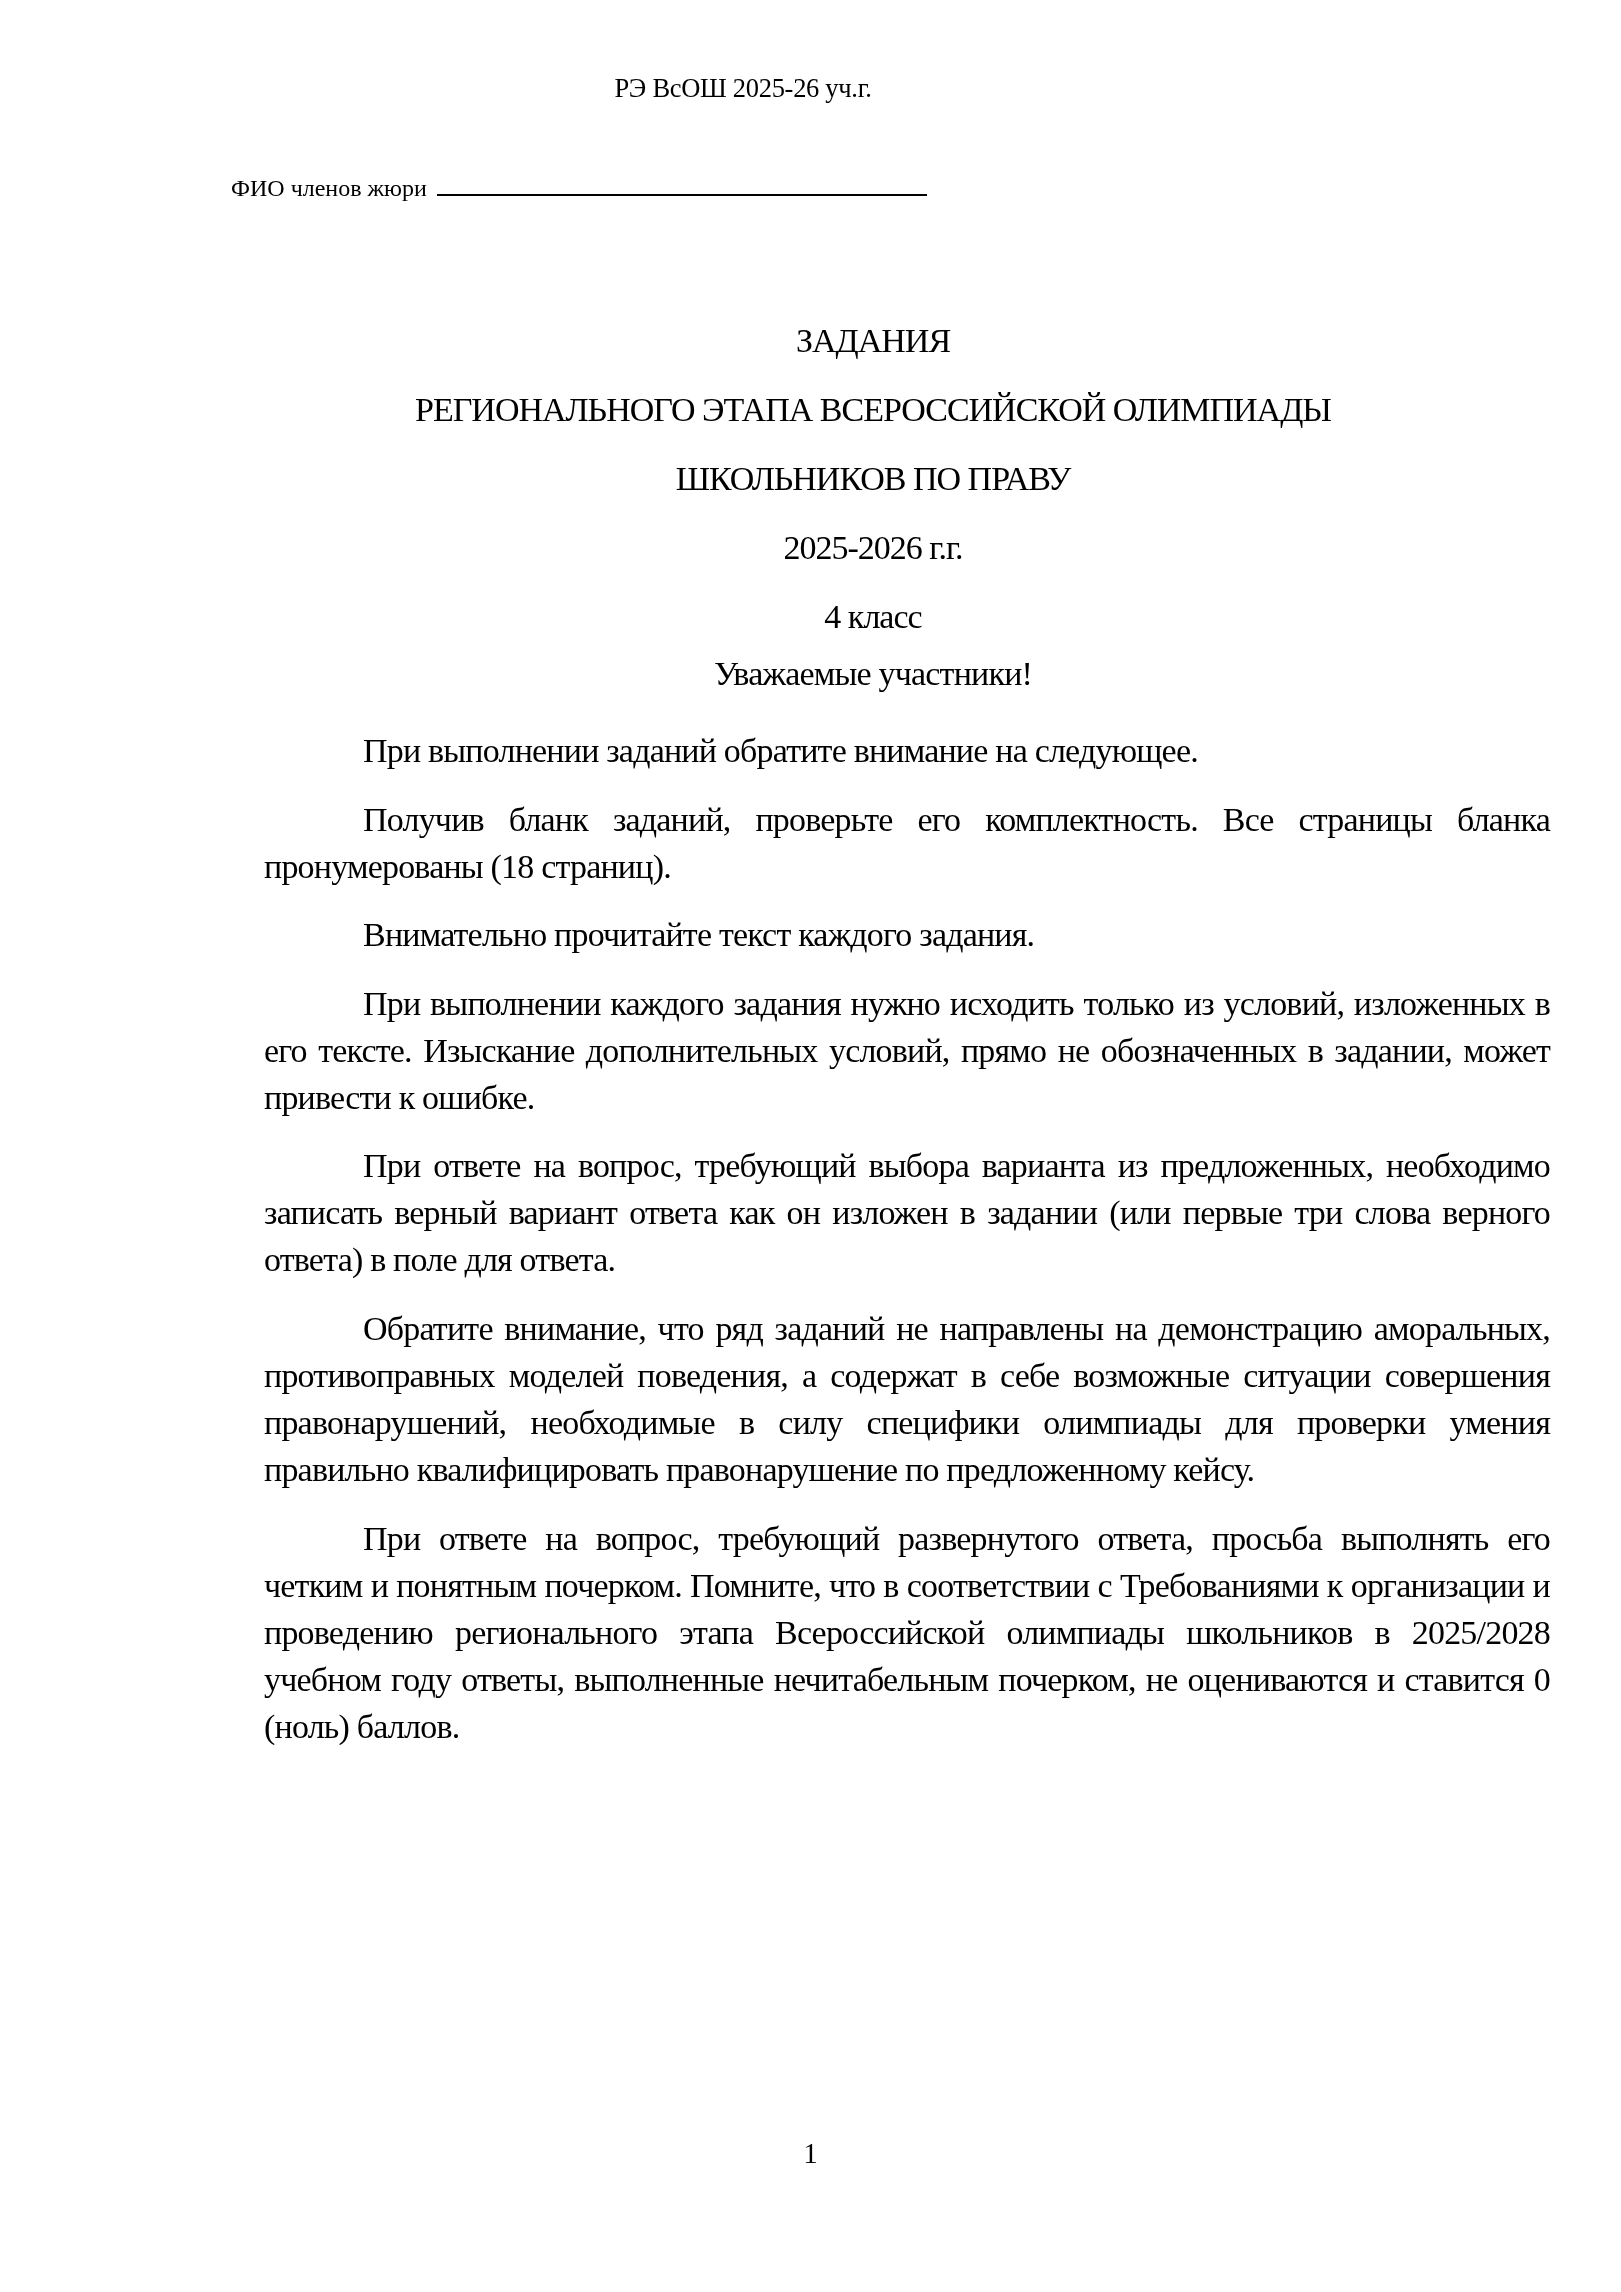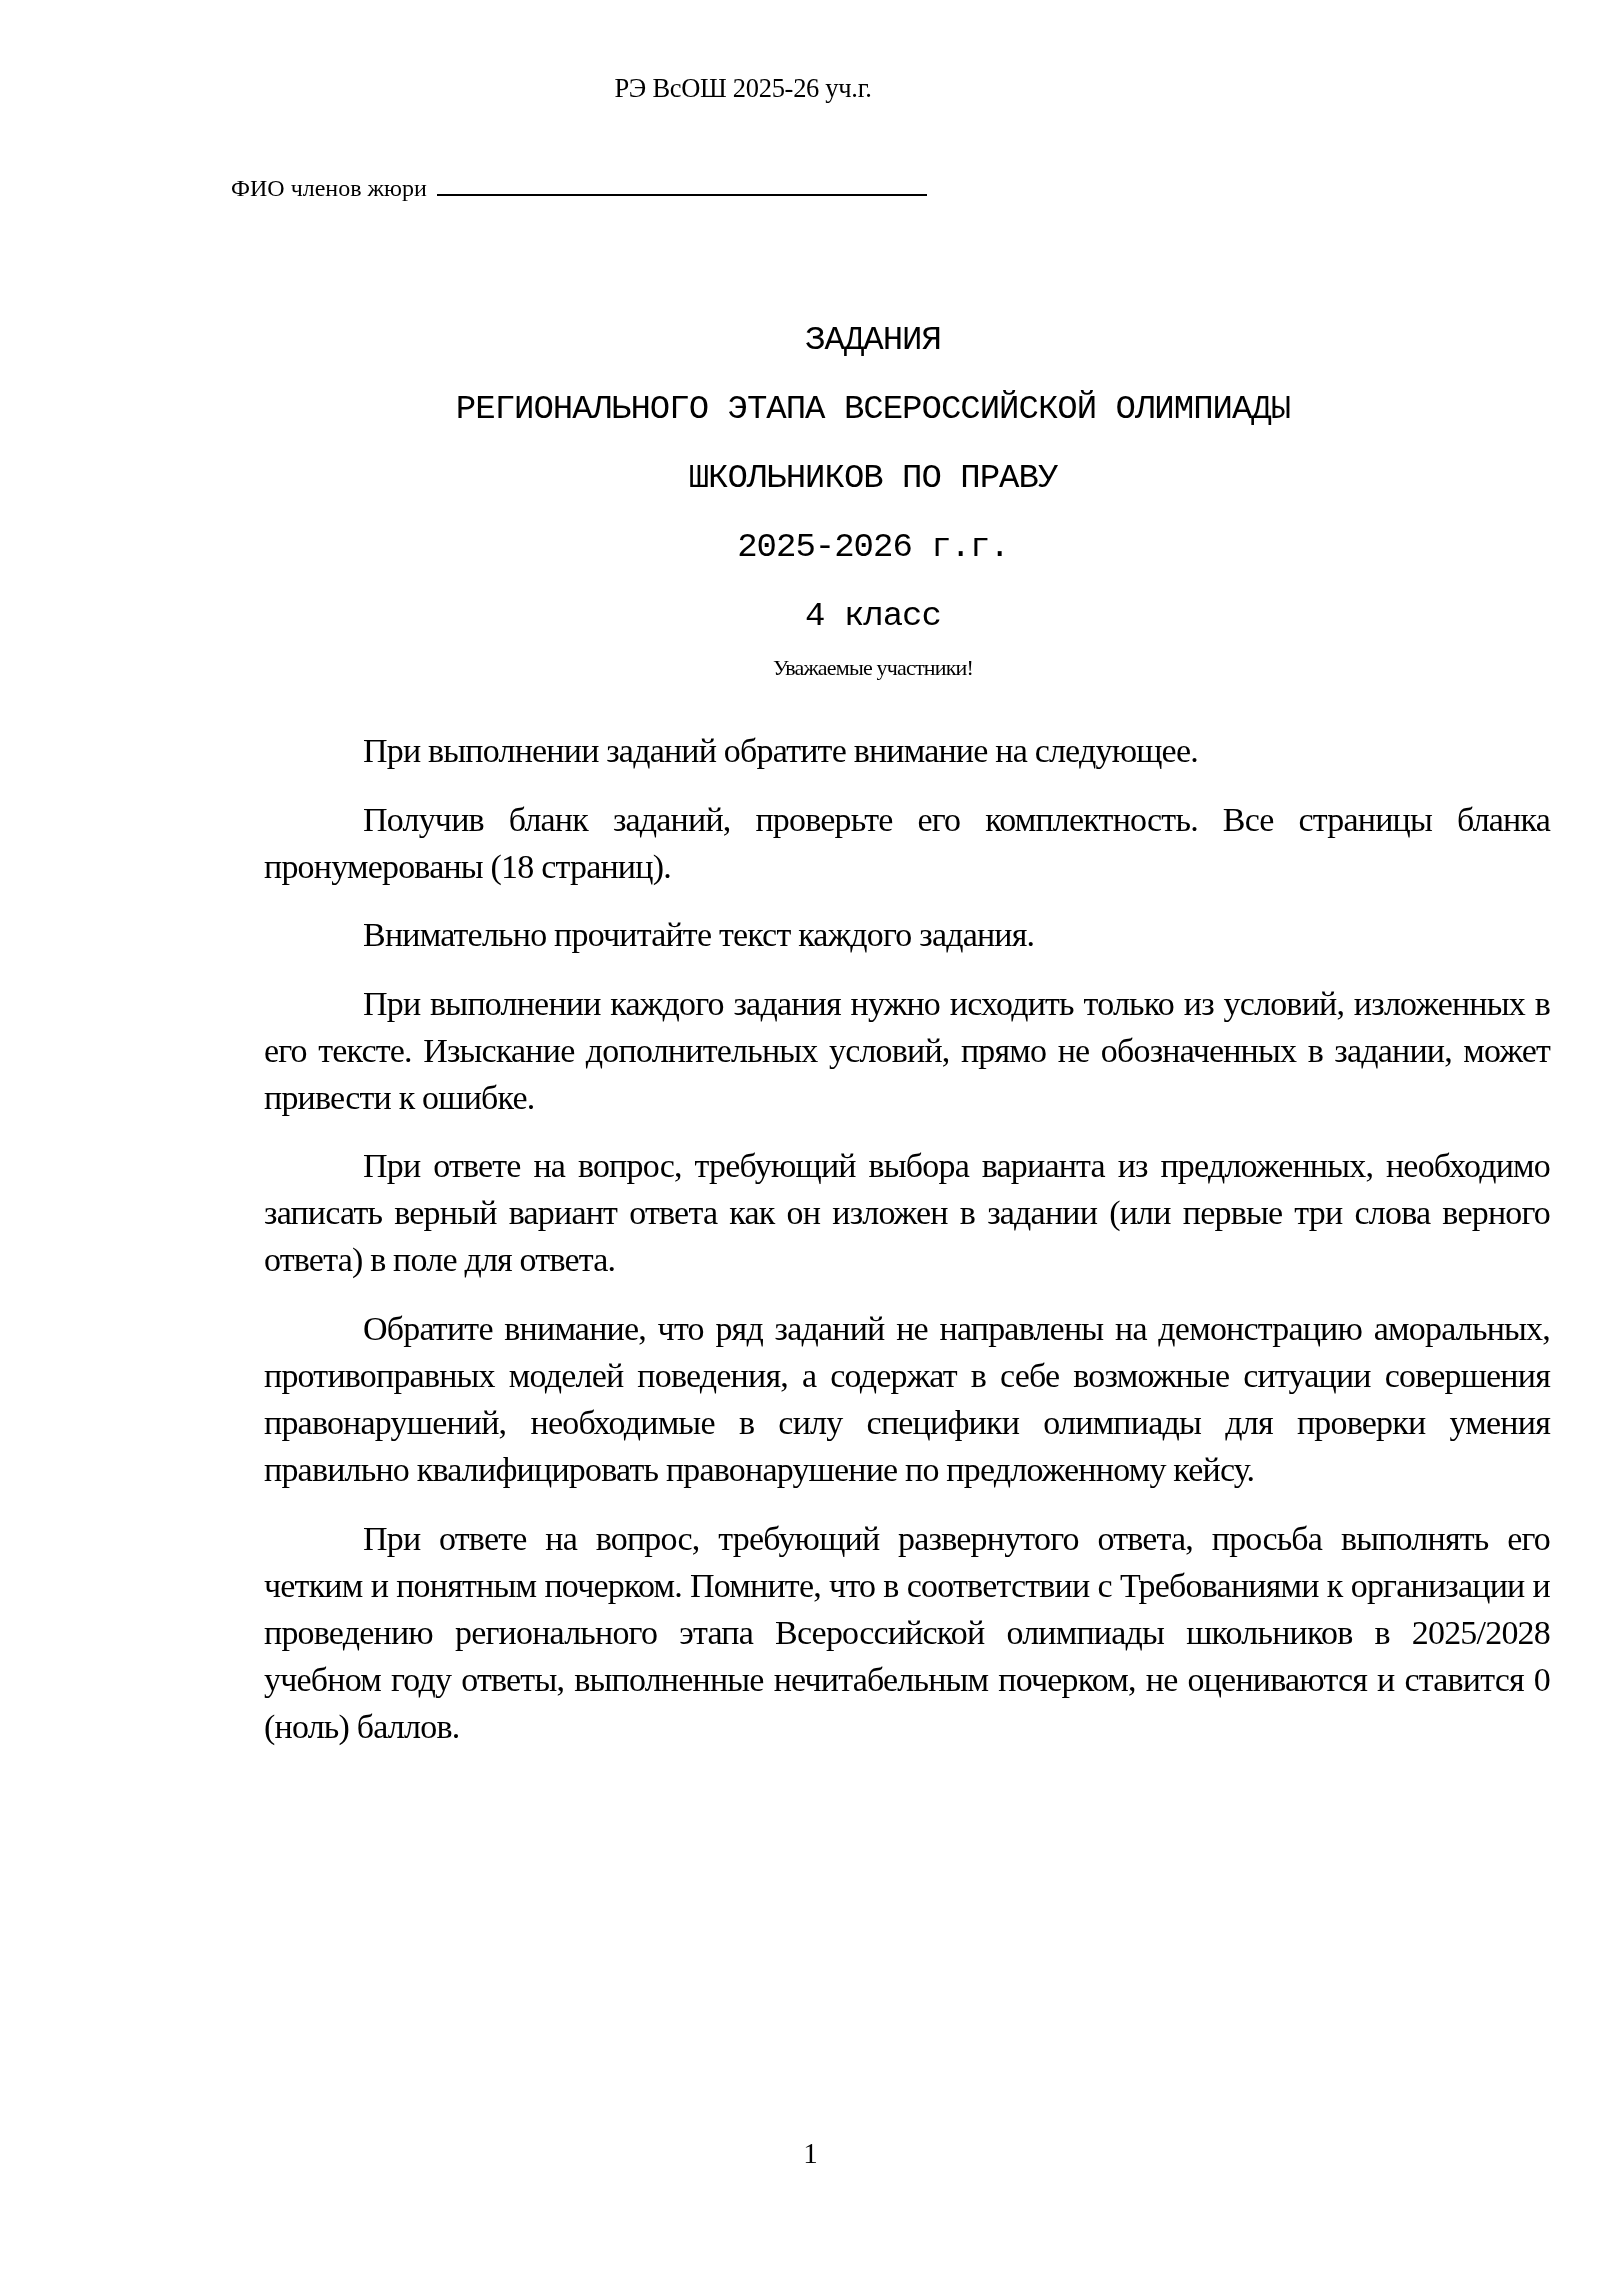--- a/index.html
+++ b/index.html
@@ -46,33 +46,32 @@
     height: 19.6px;
   }
   .title-block {
     position: absolute;
     top: 306px;
     left: 231px;
     width: 1284px;
     text-align: center;
     font-size: 34px;
     letter-spacing: -1px;
-    font-family: Liberation Mono, monospace;
   }
   .title-block .tline {
     height: 69px;
     line-height: 69px;
   }
   .greeting {
     position: absolute;
     top: 655px;
     left: 231px;
     width: 1284px;
     text-align: center;
-    font-size: 22px;
+    font-size: 34px;
     letter-spacing: -0.8px;
   }
   .body-text {
     position: absolute;
     top: 727px;
     left: 231px;
     width: 1286px;
     font-size: 34px;
     letter-spacing: -0.8px;
     margin-left: 33px;

